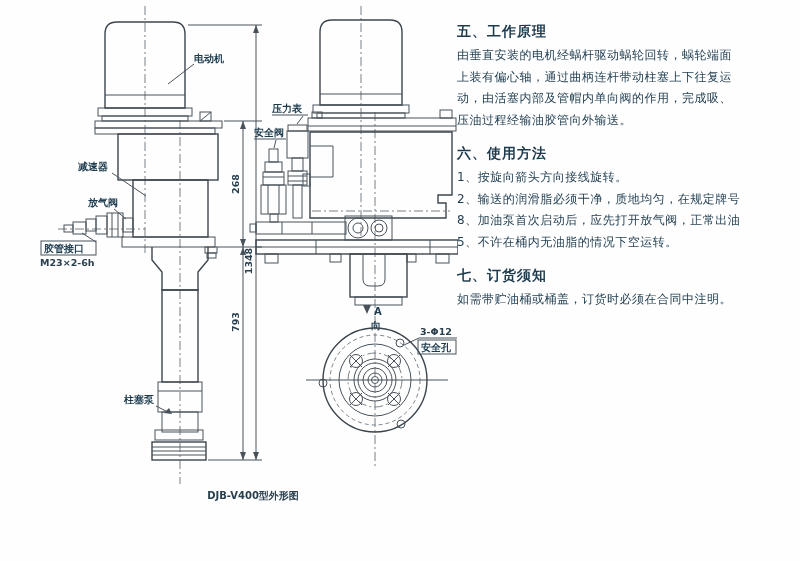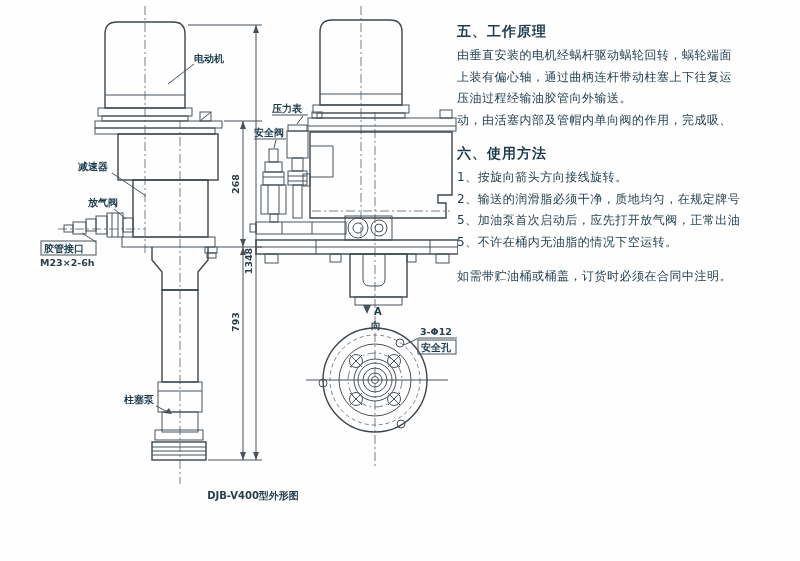--- a/index.html
+++ b/index.html
@@ -257,30 +257,31 @@
 
     <text class="cap" x="253" y="499" text-anchor="middle">DJB-V400型外形图</text>
   </svg>
 
   <div class="text-col">
 
     <div class="section">
       <div class="hd">五、工作原理</div>
       <div class="line">由垂直安装的电机经蜗杆驱动蜗轮回转，蜗轮端面</div>
       <div class="line">上装有偏心轴，通过曲柄连杆带动柱塞上下往复运</div>
+      <div class="line">动，由活塞内部及管帽内单向阀的作用，完成吸、</div>
       <div class="line">压油过程经输油胶管向外输送。</div>
-      <div class="line">动，由活塞内部及管帽内单向阀的作用，完成吸、</div>
     </div>
 
     <div class="section">
       <div class="hd">六、使用方法</div>
       <div class="line">1、按旋向箭头方向接线旋转。</div>
       <div class="line">2、输送的润滑脂必须干净，质地均匀，在规定牌号</div>
-      <div class="line">5、加油泵首次启动后，应先打开放气阀，正常出油</div>
+      <div class="line">8、加油泵首次启动后，应先打开放气阀，正常出油</div>
       <div class="line">5、不许在桶内无油脂的情况下空运转。</div>
     </div>
 
     <div class="section">
+      <div class="hd">七、订货须知</div>
       <div class="line">如需带贮油桶或桶盖，订货时必须在合同中注明。</div>
     </div>
 
   </div>
 </div>
 
 </body></html>

